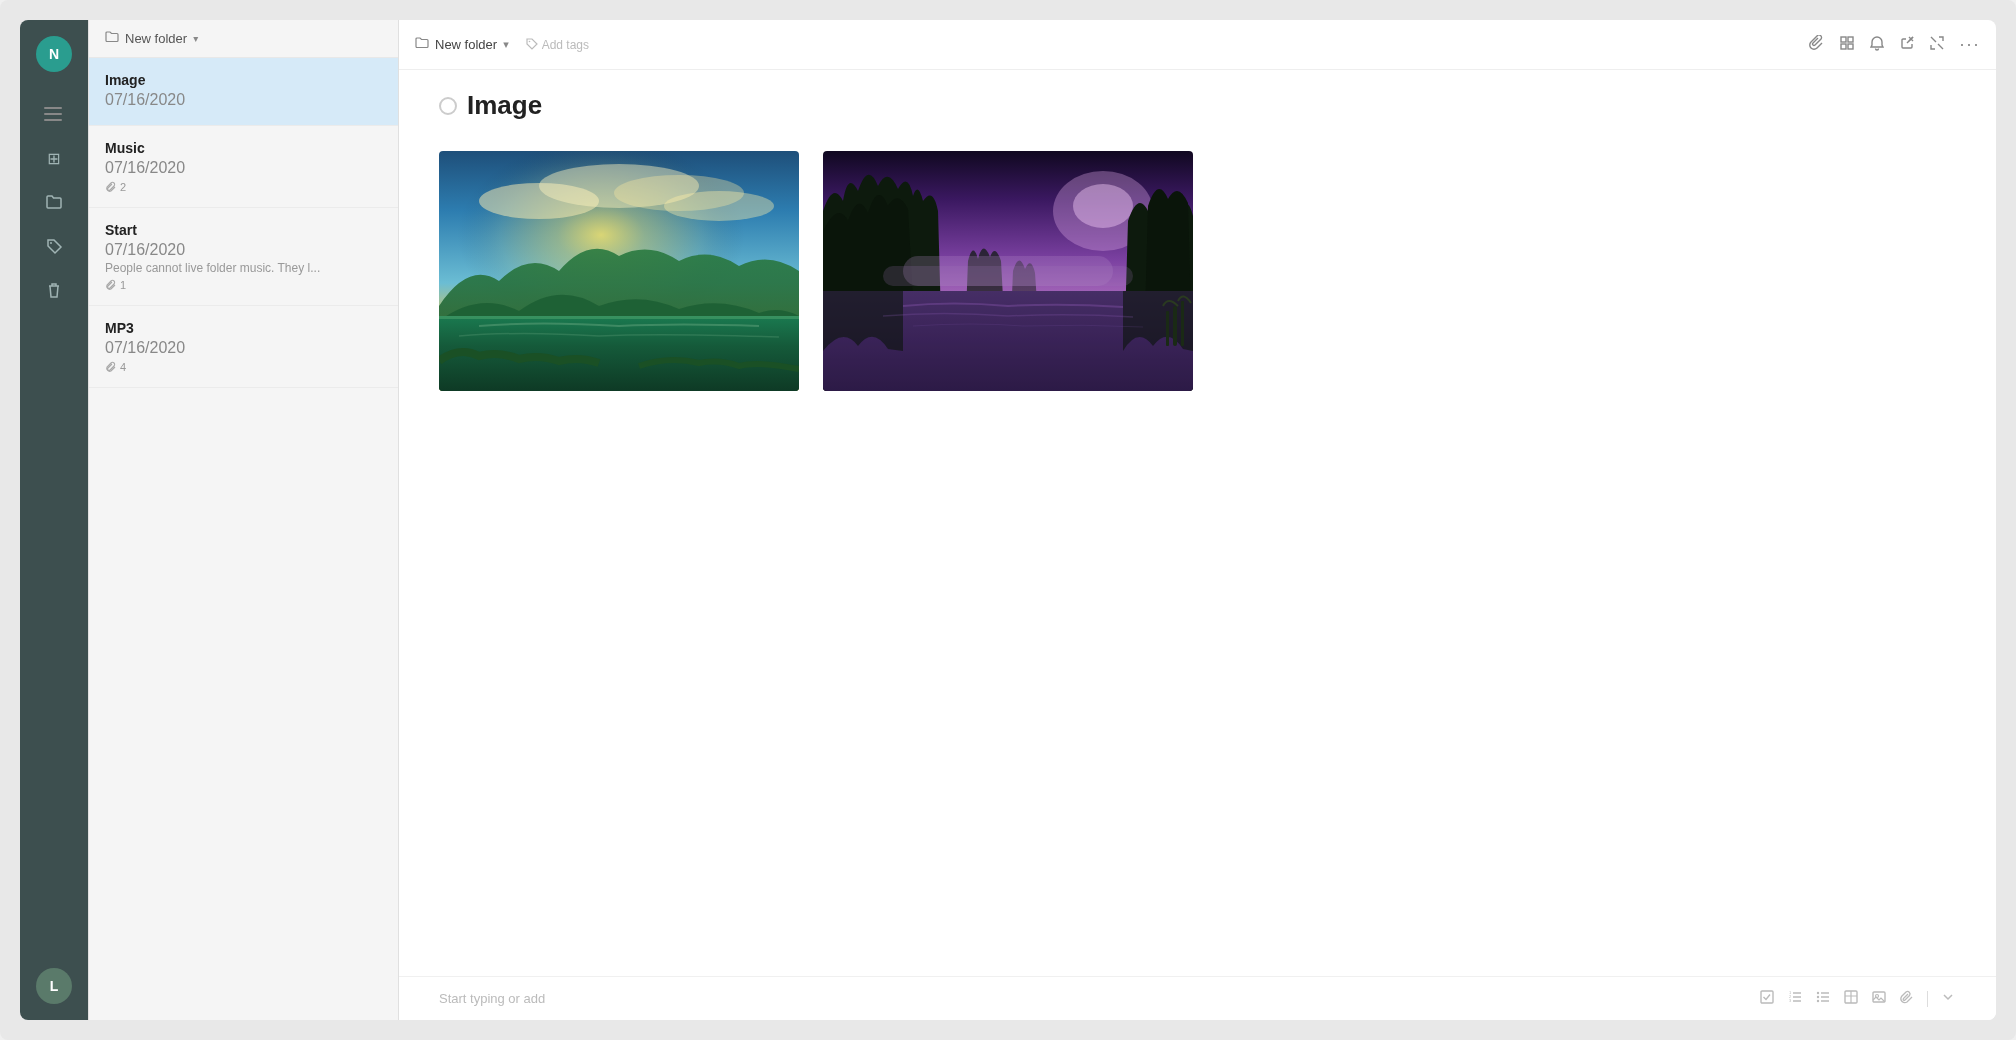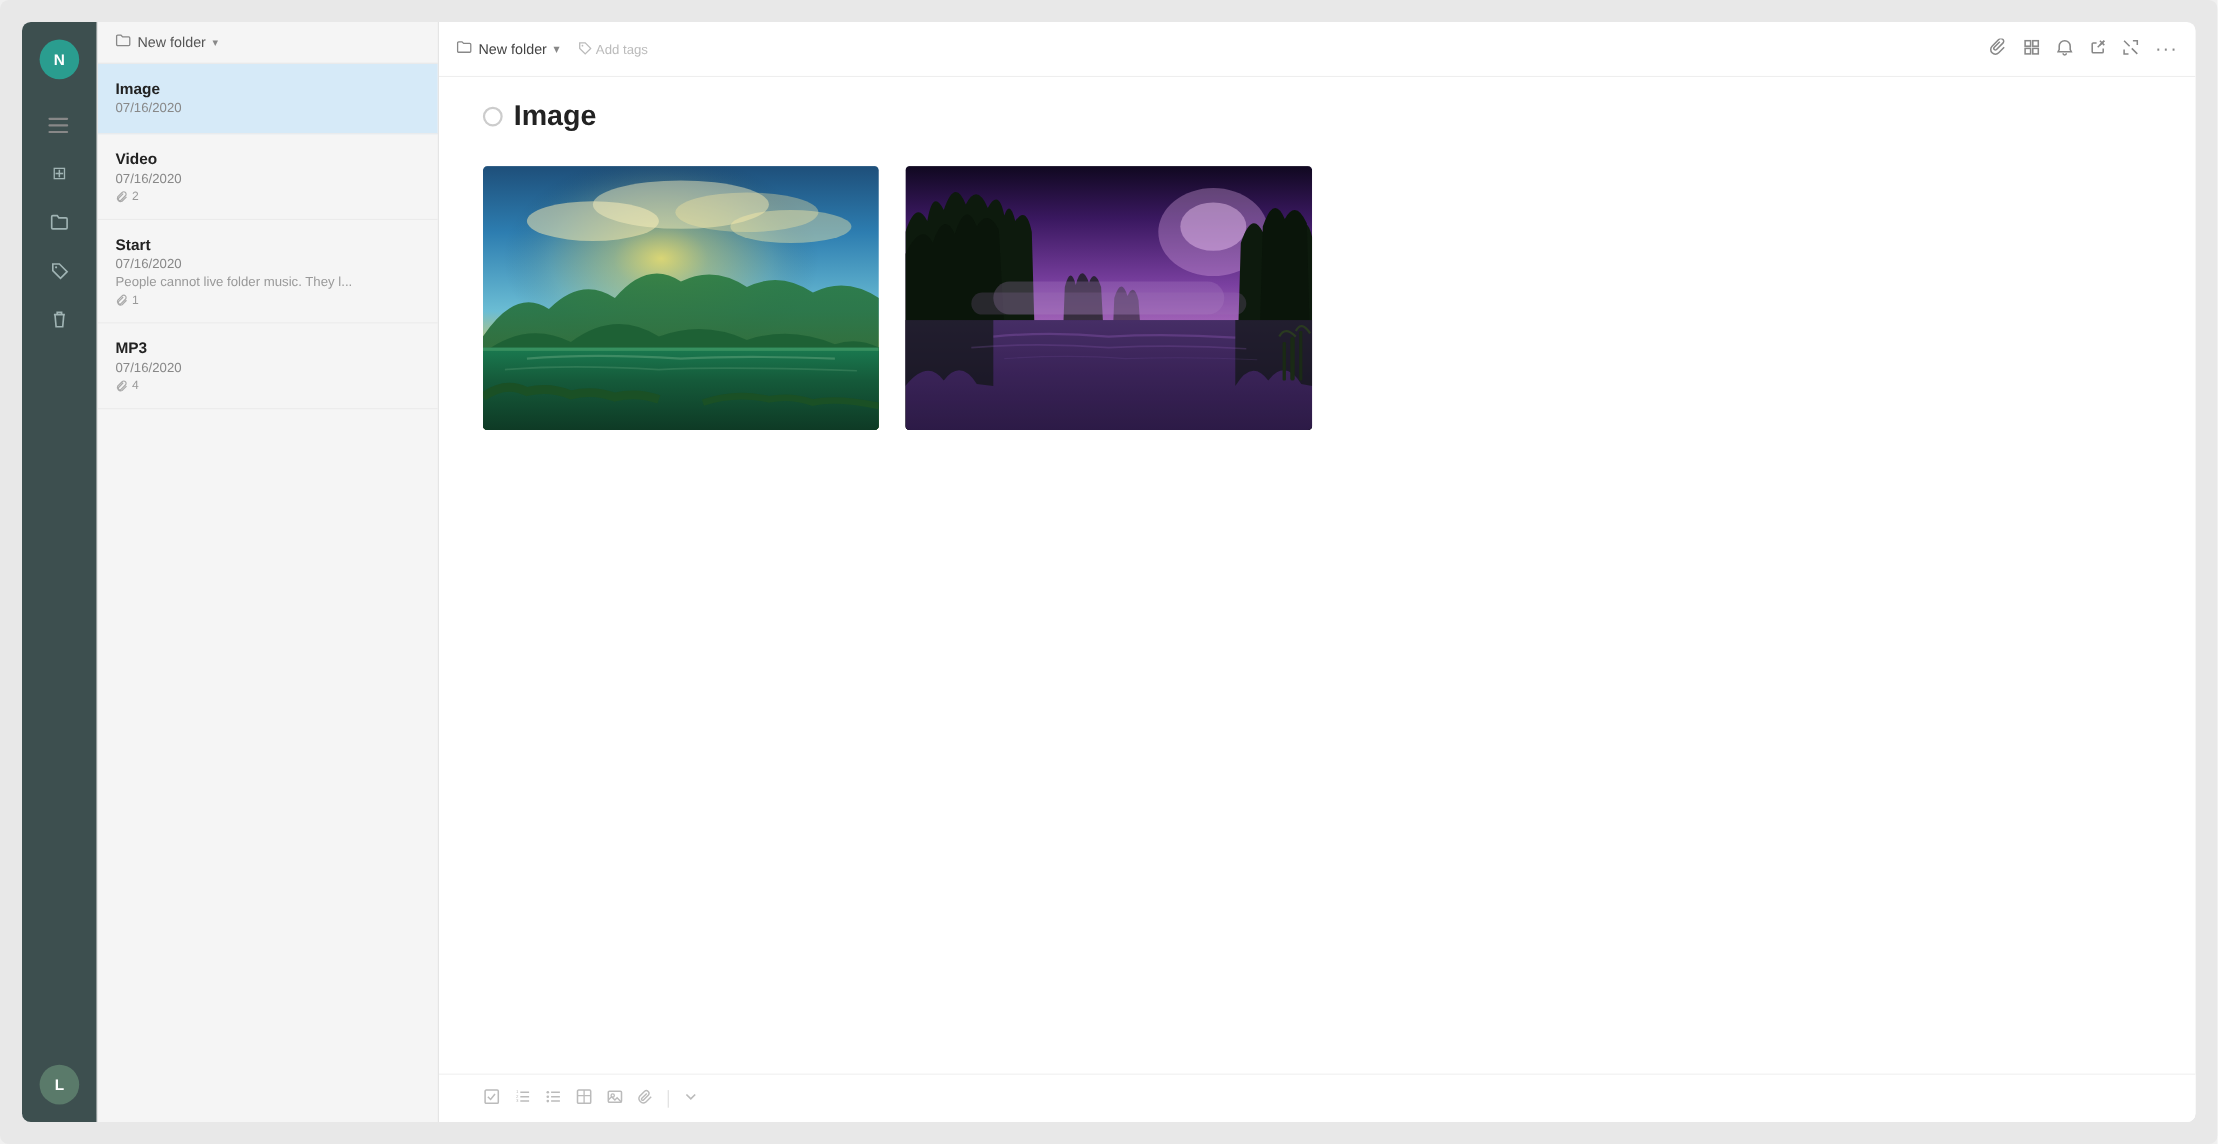--- a/index.html
+++ b/index.html
@@ -26,21 +26,21 @@
 
     .sidebar-folder { padding: 10px 16px; display: flex; align-items: center; gap: 6px; border-bottom: 1px solid #e8e8e8; }
     .folder-name { font-size: 13px; color: #555; font-weight: 500; }
     .folder-chevron { font-size: 10px; color: #888; }
     .folder-icon-sm { font-size: 13px; color: #888; }
 
     .note-list { flex: 1; overflow-y: auto; }
     .note-item { padding: 14px 16px; border-bottom: 1px solid #ebebeb; cursor: pointer; }
     .note-item.active { background: #d6eaf8; }
     .note-title { font-size: 14px; font-weight: 600; color: #222; margin-bottom: 3px; }
-    .note-date { font-size: 12px; color: #888; margin-bottom: 2px; }
+    .note-date { font-size: 16px; color: #888; margin-bottom: 2px; }
     .note-excerpt { font-size: 12px; color: #999; white-space: nowrap; overflow: hidden; text-overflow: ellipsis; max-width: 260px; }
     .note-attachments { display: flex; align-items: center; gap: 3px; font-size: 11px; color: #999; margin-top: 4px; }
 
     
     .main-content { flex: 1; background: white; display: flex; flex-direction: column; border-left: 1px solid #e0e0e0; border-radius: 0 8px 8px 0; overflow: hidden; }
 
     
     .topbar { height: 50px; border-bottom: 1px solid #eee; display: flex; align-items: center; padding: 0 16px; gap: 8px; }
     .topbar-folder { display: flex; align-items: center; gap: 6px; font-size: 13px; color: #444; }
     .topbar-folder-icon { font-size: 13px; color: #888; }
@@ -117,21 +117,21 @@
     </div>
 
     <div class="note-list">
 
       <div class="note-item active">
         <div class="note-title">Image</div>
         <div class="note-date">07/16/2020</div>
       </div>
 
       <div class="note-item">
-        <div class="note-title">Video</div>
+        <div class="note-title">Music</div>
         <div class="note-date">07/16/2020</div>
         <div class="note-attachments">
           <svg width="12" height="12" viewBox="0 0 12 12" fill="none">
               <path d="M10 6L6 10a3 3 0 01-4-4L6 2a2 2 0 013 3L5 9a1 1 0 01-2-2l4-4" stroke="#aaa" stroke-width="1.1"></path>
             </svg>
           <span>2</span>
         </div>
       </div>
 
       <div class="note-item">
@@ -328,20 +328,21 @@
             <rect x="358" y="150" width="3" height="45" fill="#1a2a15" rx="1"></rect>
             <rect x="343" y="160" width="3" height="35" fill="#1a2a15" rx="1"></rect>
             <path d="M340 155 Q345 145 355 155" stroke="#2a3a20" stroke-width="2" fill="none"></path>
             <path d="M355 150 Q360 140 368 152" stroke="#2a3a20" stroke-width="2" fill="none"></path>
           </svg>
         </div>
       </div>
     </div>
 
     <div class="editor-toolbar">
+      <span class="editor-placeholder">Start typing or add</span>
       <span class="toolbar-icon">
         <svg width="16" height="16" viewBox="0 0 16 16" fill="none">
           <rect x="2" y="2" width="12" height="12" rx="1" stroke="#bbb" stroke-width="1.4"></rect>
           <path d="M4.5 8l2.5 2.5 4-5" stroke="#bbb" stroke-width="1.4"></path>
         </svg>
       </span>
       <span class="toolbar-icon">
         <svg width="16" height="16" viewBox="0 0 16 16" fill="none">
           <line x1="6" y1="4" x2="14" y2="4" stroke="#bbb" stroke-width="1.4"></line>
           <line x1="6" y1="8" x2="14" y2="8" stroke="#bbb" stroke-width="1.4"></line>

